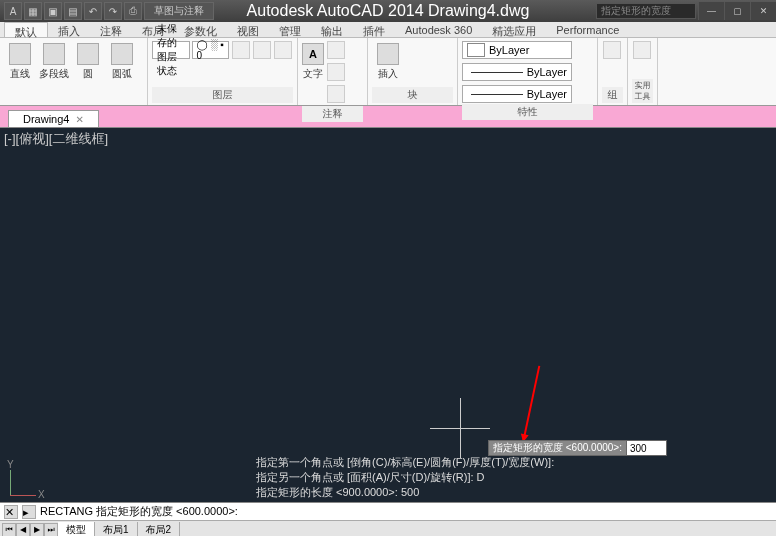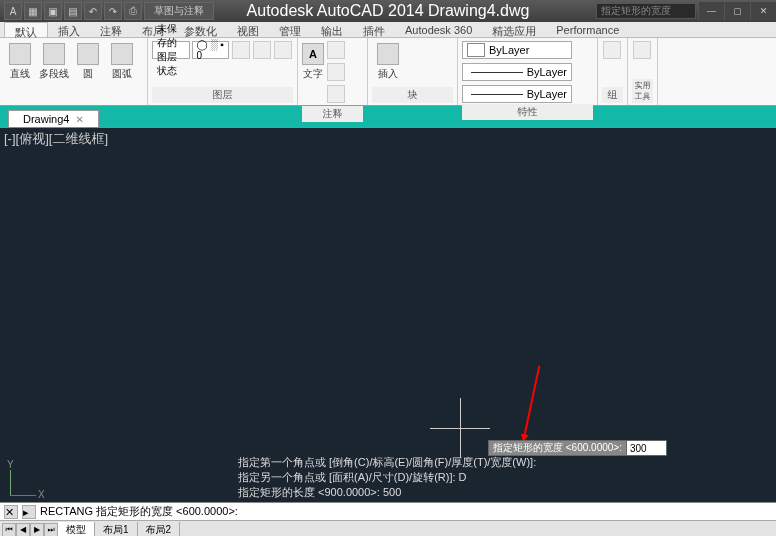--- a/index.html
+++ b/index.html
@@ -19,33 +19,33 @@
 .panel-body{flex:1;display:flex;gap:2px;align-items:flex-start}
 .panel-title{font-size:10px;color:#555;text-align:center;padding:1px 0;background:#eee}
 .bigbtn{width:32px;height:44px;display:flex;flex-direction:column;align-items:center;justify-content:center;gap:2px;cursor:pointer}
 .bigbtn .ico{width:22px;height:22px;background:#ddd;border:1px solid #aaa}
 .bigbtn span{font-size:10px;color:#333}
 .smbtn{width:18px;height:18px;background:#eee;border:1px solid #ccc;margin:1px;cursor:pointer;display:inline-block}
 .grid3{display:grid;grid-template-columns:repeat(3,20px);grid-auto-rows:20px;gap:1px}
 .layerdrop{width:110px;height:18px;background:#fff;border:1px solid #aaa;font-size:10px;padding:0 4px;display:flex;align-items:center;margin:1px 0}
 .colorsw{width:18px;height:14px;background:#fff;border:1px solid #888;display:inline-block;vertical-align:middle}
 .lineprev{flex:1;height:1px;background:#333;margin:0 4px}
-.file-tabs{height:22px;background:#14b8a6;display:flex;align-items:flex-end;padding-left:8px;border-bottom:1px solid #888}
+.file-tabs{height:22px;background:#f9a8d4;display:flex;align-items:flex-end;padding-left:8px;border-bottom:1px solid #888}
 .ftab{background:#fff;border:1px solid #999;border-bottom:none;padding:2px 14px;font-size:11px;display:flex;align-items:center;gap:6px}
 .ftab .x{color:#888;font-size:10px;cursor:pointer}
 .canvas{position:relative;height:374px;background:#1b2530;overflow:hidden}
 .vcb{position:absolute;top:2px;left:4px;color:#ccc;font-size:13px}
 .crosshair-h{position:absolute;width:60px;height:1px;background:#ccc;top:300px;left:430px}
 .crosshair-v{position:absolute;width:1px;height:60px;background:#ccc;top:270px;left:460px}
 .tooltip{position:absolute;top:312px;left:488px;display:flex;height:16px}
 .tooltip-label{background:#888;color:#fff;font-size:10px;padding:0 4px;display:flex;align-items:center;border:1px solid #666}
 .tooltip-input{width:40px;background:#fff;border:1px solid #666;border-left:none;font-size:10px;padding:0 3px}
 .arrow{position:absolute;width:2px;height:80px;background:red;top:237px;left:530px;transform:rotate(12deg)}
 .arrow::after{content:"";position:absolute;bottom:-2px;left:-3px;border:4px solid transparent;border-top:8px solid red}
-.cmdhist{position:absolute;bottom:0;left:234px;right:0;color:#ddd;font-size:11px;line-height:15px;padding:2px 4px}
+.cmdhist{position:absolute;bottom:0;left:252px;right:0;color:#ddd;font-size:11px;line-height:15px;padding:2px 4px}
 .cmdhist div{white-space:pre}
 .ucs{position:absolute;bottom:6px;left:10px;color:#888}
 .ucs .yax{position:absolute;width:1px;height:26px;background:#7a7;bottom:0;left:0}
 .ucs .xax{position:absolute;height:1px;width:26px;background:#b55;bottom:0;left:0}
 .ucs .yl{position:absolute;bottom:26px;left:-3px;font-size:10px}
 .ucs .xl{position:absolute;bottom:-4px;left:28px;font-size:10px}
 .cmdline{height:18px;background:#fff;border-top:1px solid #888;display:flex;align-items:center;padding:0 4px;gap:4px}
 .cmdline .ci{width:14px;height:14px;background:#ddd;border:1px solid #aaa}
 .cmdline .prompt{font-size:11px;color:#000}
 .cmdline .prompt b{font-weight:normal}

